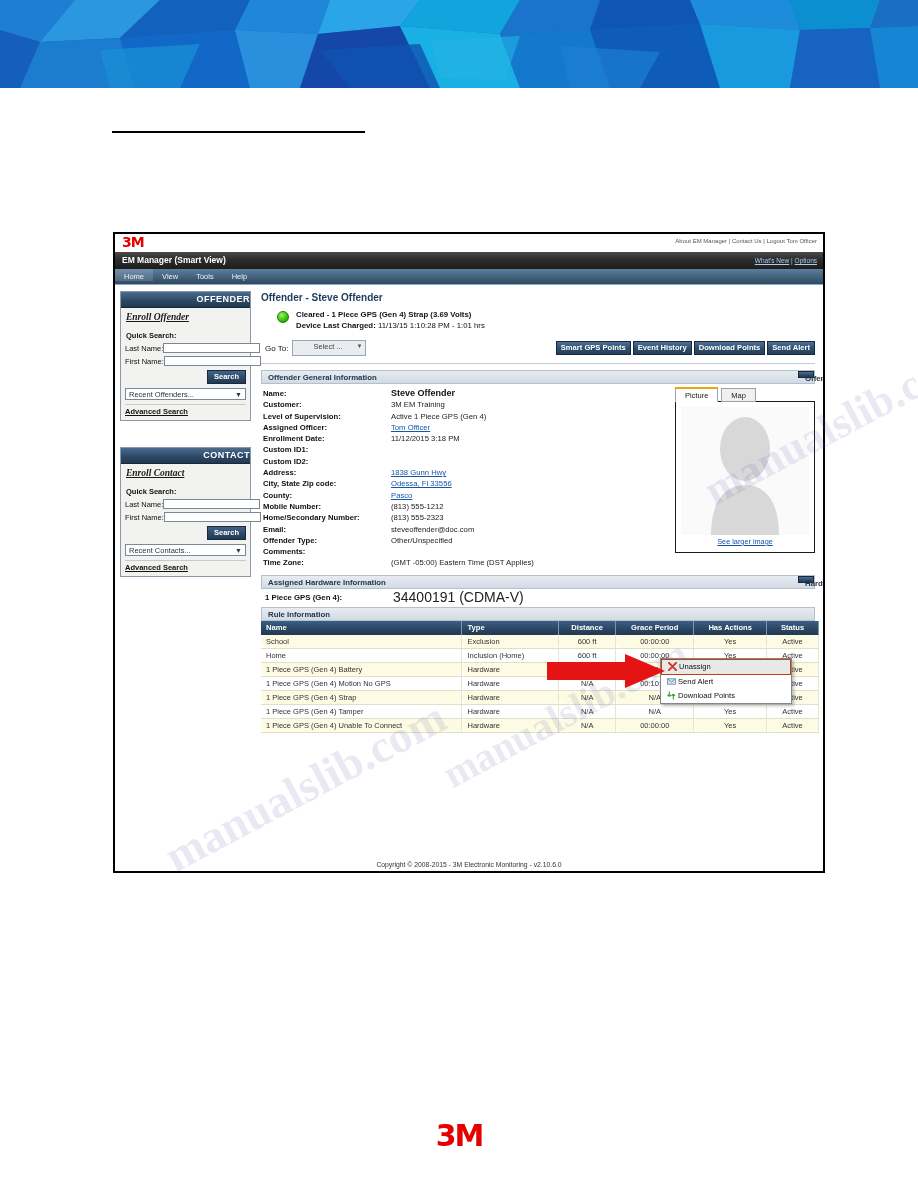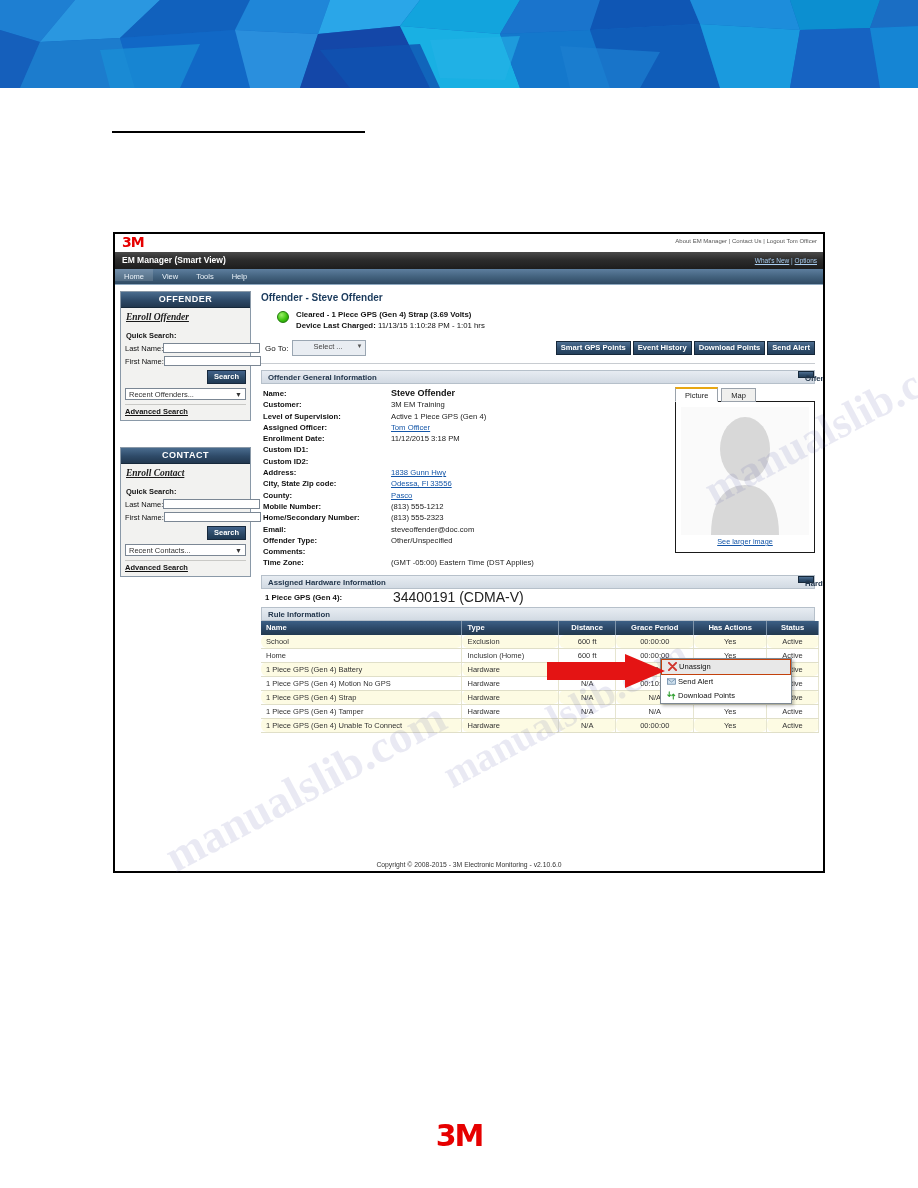--- a/index.html
+++ b/index.html
@@ -70,21 +70,21 @@
   .bodyarea { position:relative; height:573px; background:#fff; display:flex; }
 
   
   .sidebar { width:140px; flex:0 0 140px; padding:6px 0 0 5px; box-sizing:border-box; }
   .panel {
     width:131px; border:1px solid #8a99a8; background:#f4f4f2; box-sizing:border-box;
     margin-bottom:26px;
   }
   .panel-head {
     background:linear-gradient(to bottom,#4a6c8e 0%,#2e4a68 55%,#22384f 100%);
-    color:#fff; font-size:9px; font-weight:bold; text-align:center;
+    color:#fff; font-size:9px; font-weight:bold; text-align:right;
     padding:2px 0 3px 0; letter-spacing:.5px;
     border-bottom:1px solid #16283a;
   }
   .panel-body { padding:3px 4px 4px 4px; background:#f2f2f0; }
   .enroll {
     font-size:9.5px; font-weight:bold; font-style:italic; text-decoration:underline;
     color:#1a1a1a; display:block; padding:1px 0 6px 1px; cursor:pointer;
     font-family:"Liberation Serif", serif;
   }
   .qs { font-size:7.5px; font-weight:bold; color:#111; margin:3px 0 3px 1px; }

